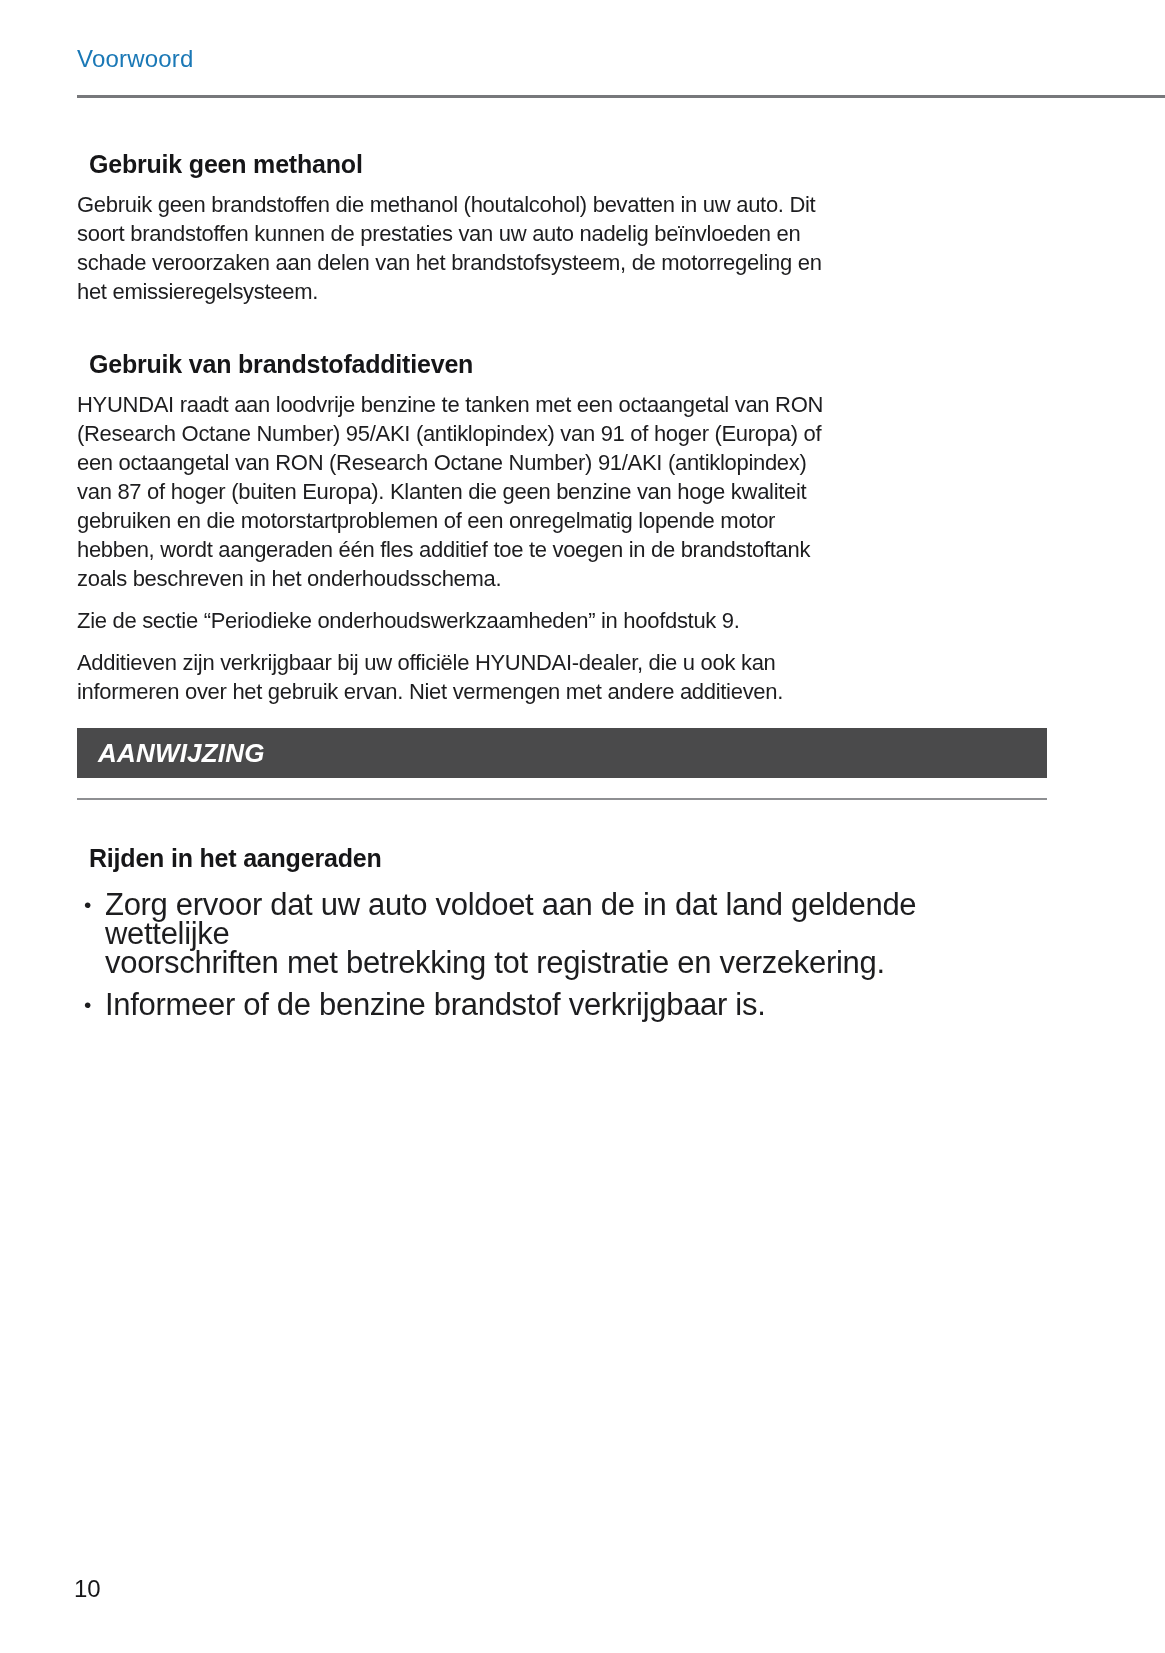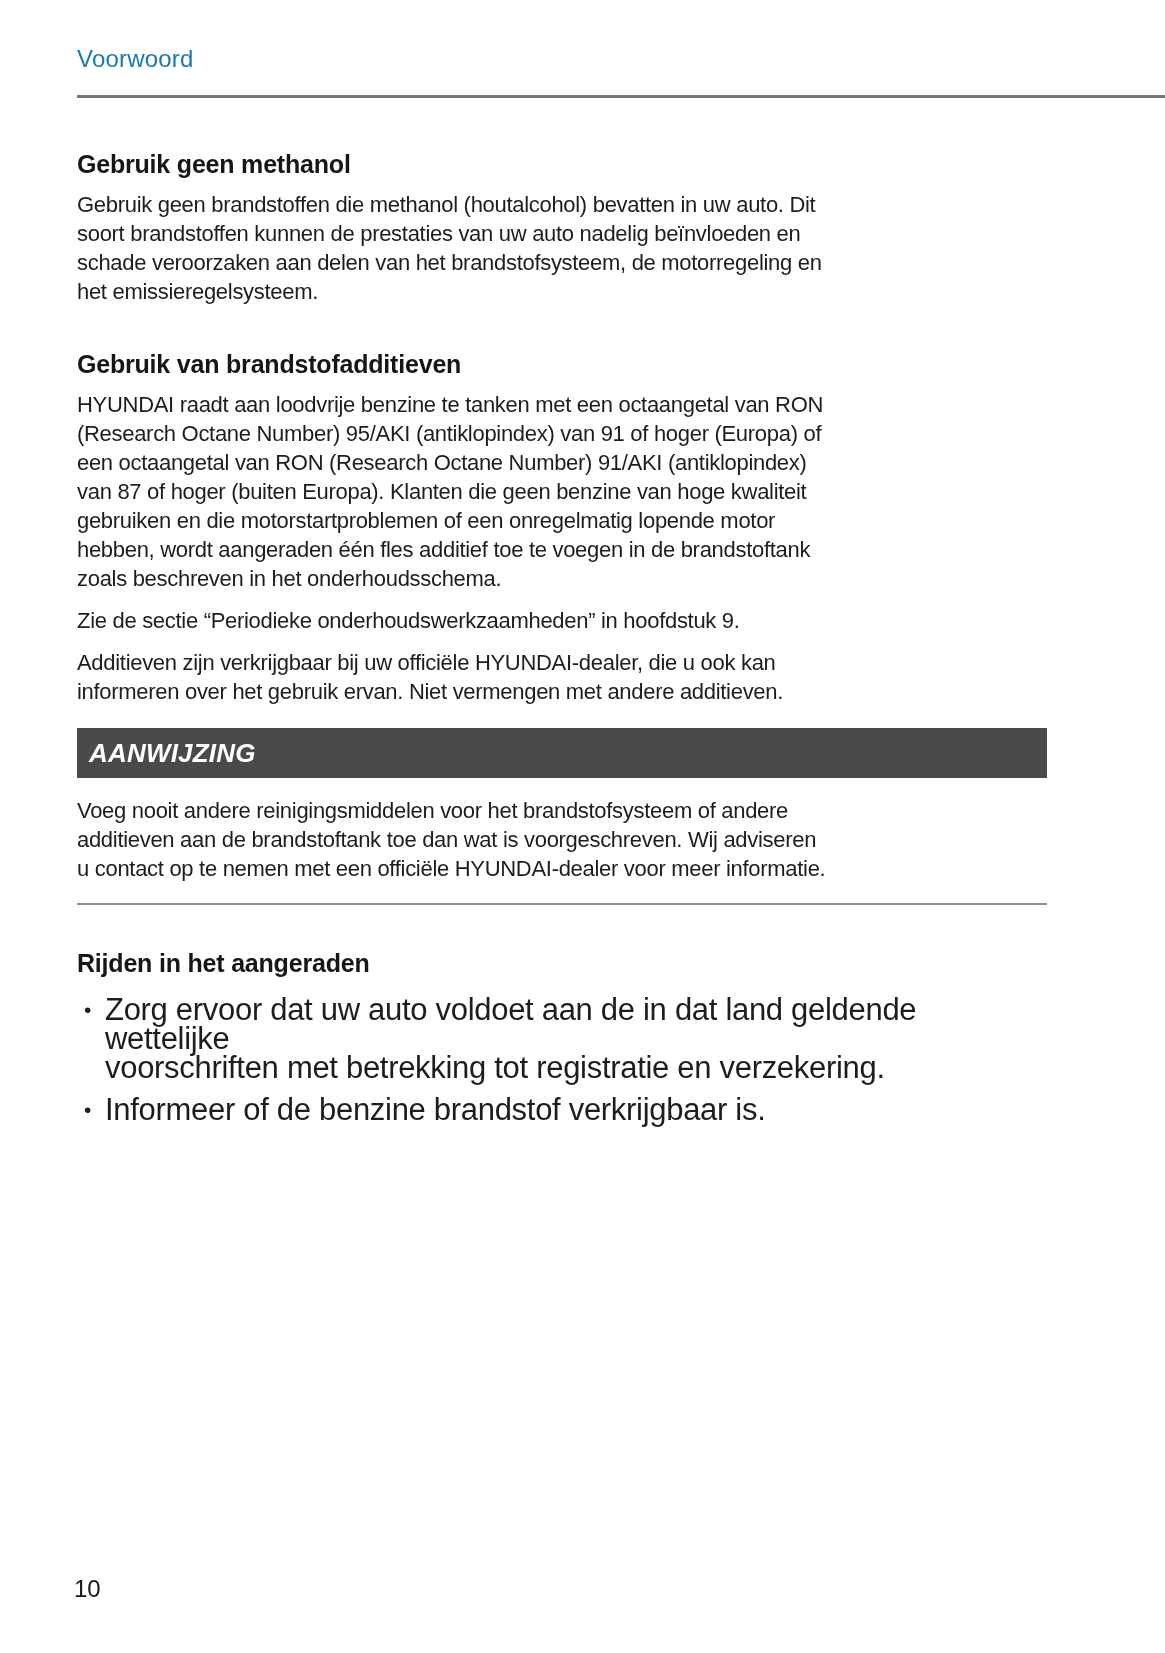--- a/index.html
+++ b/index.html
@@ -33,42 +33,42 @@
     height: 3px;
     background: #77787b;
     margin-top: 21px;
     margin-right: -77px;
   }
   h2.section-heading {
     font-size: 25px;
     line-height: 32px;
     font-weight: 700;
     letter-spacing: -0.2px;
-    margin: 42px 0 10px 0;
+    margin: 42px 0 10px 12px;
     color: #161618;
   }
   h2.first-heading {
     margin-top: 50px;
   }
   p.body-text {
     font-size: 22px;
     line-height: 29px;
     letter-spacing: -0.3px;
     margin: 0 0 13px 0;
     white-space: pre-line;
     max-width: 975px;
   }
   .notice-banner {
     width: 970px;
     height: 50px;
     background: #4a4a4b;
     color: #ffffff;
     display: flex;
     align-items: center;
-    padding-left: 12px;
+    padding-left: 21px;
     box-sizing: border-box;
     margin: 22px 0 18px 0;
   }
   .notice-label {
     font-size: 26px;
     font-weight: 700;
     font-style: italic;
     letter-spacing: 0.2px;
   }
   .notice-rule {
@@ -138,23 +138,20 @@
 
   <p class="body-text">Zie de sectie “Periodieke onderhoudswerkzaamheden” in hoofdstuk 9.</p>
 
   <p class="body-text">Additieven zijn verkrijgbaar bij uw officiële HYUNDAI-dealer, die u ook kan
 informeren over het gebruik ervan. Niet vermengen met andere additieven.</p>
 
   <div class="notice-banner">
     <span class="notice-label">AANWIJZING</span>
   </div>
 
-  <p class="body-text">Voeg nooit andere reinigingsmiddelen voor het brandstofsysteem of andere
-additieven aan de brandstoftank toe dan wat is voorgeschreven. Wij adviseren
-u contact op te nemen met een officiële HYUNDAI-dealer voor meer informatie.</p>
 
   <div class="notice-rule"></div>
 
   <h2 class="section-heading">Rijden in het aangeraden</h2>
 
 
   <div class="bullet-list">
 
     <div class="bullet-row">
       <span class="bullet-glyph">•</span>

